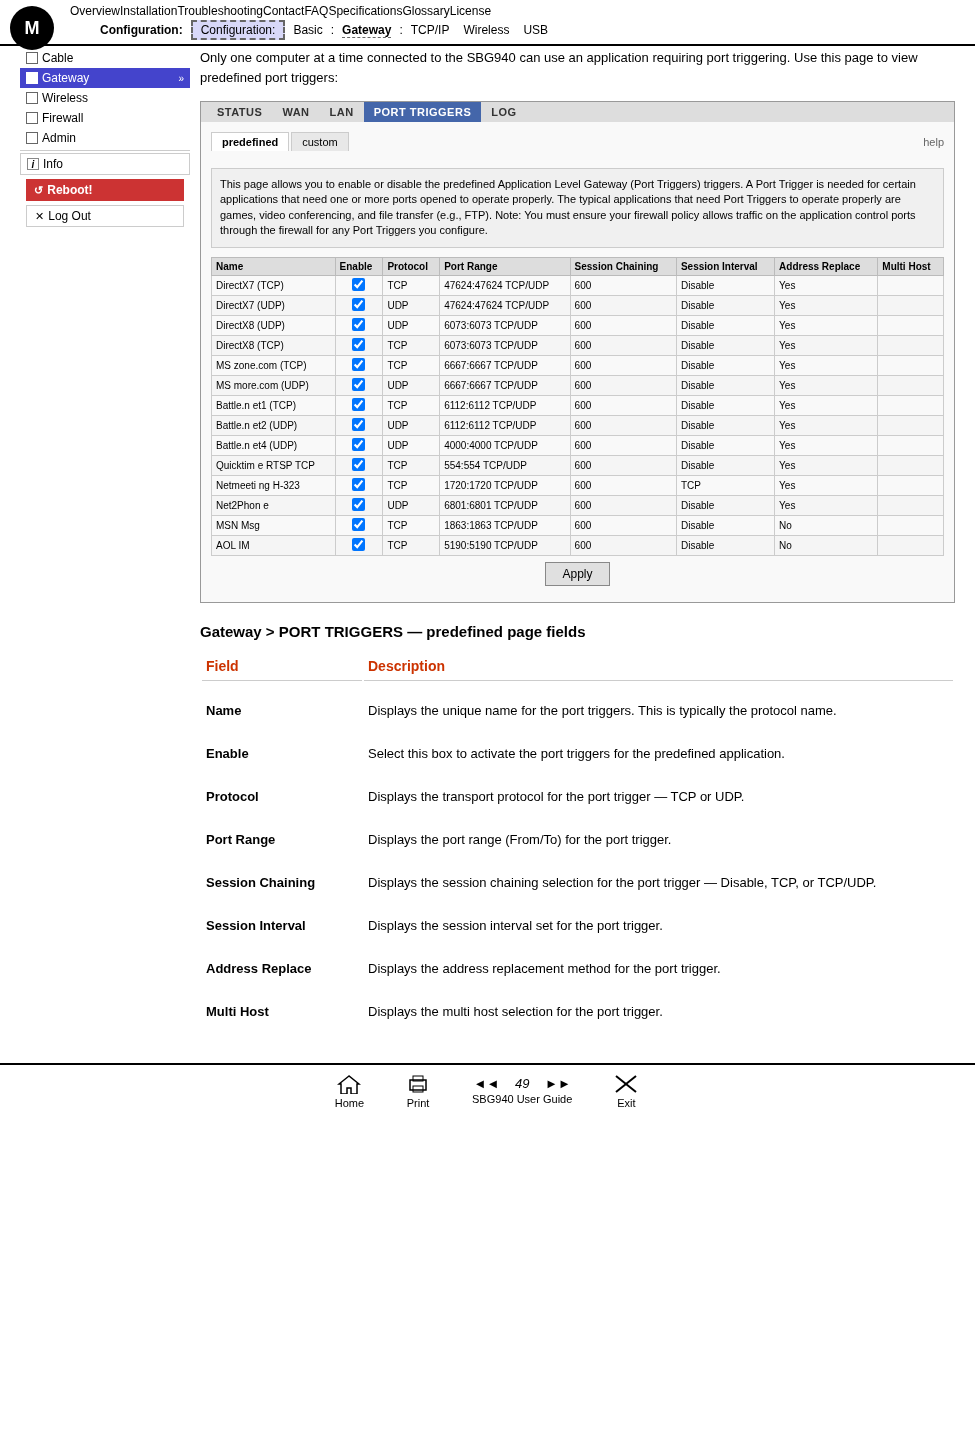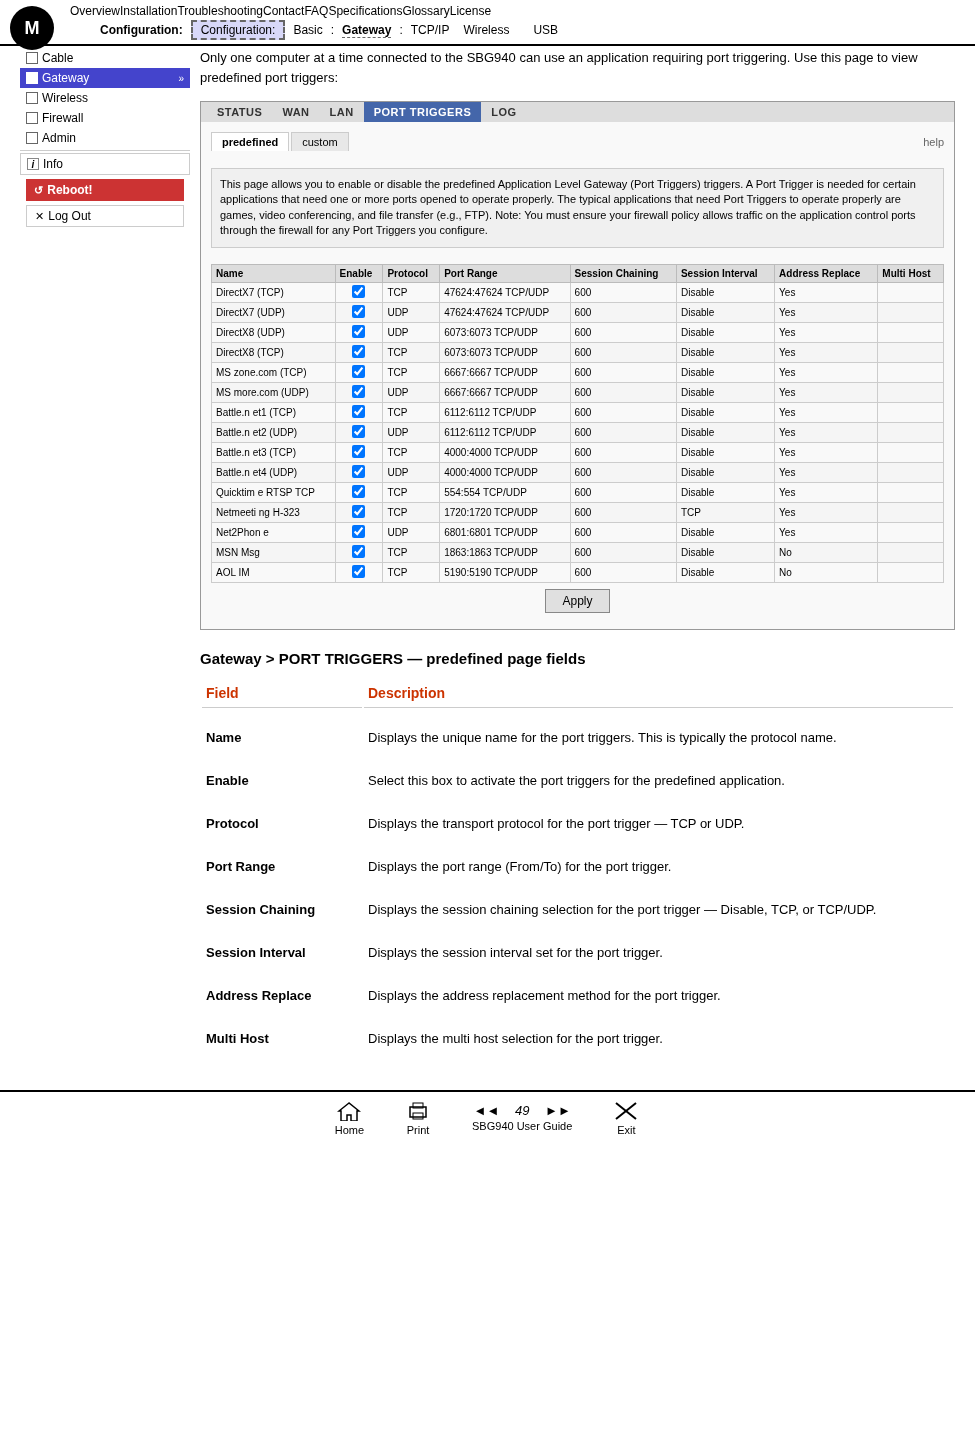--- a/index.html
+++ b/index.html
@@ -157,21 +157,21 @@
       display: flex;
       gap: 10px;
     }
     
     .info-box {
       background: #f0f0f0;
       border: 1px solid #ccc;
       padding: 8px;
       font-size: 11px;
       line-height: 1.4;
-      margin-bottom: 16px;
+      margin-bottom: 9px;
     }
     
     .triggers-table-wrap {
       flex: 1;
     }
     .predefined-custom-tabs {
       display: flex;
       border-bottom: 1px solid #ccc;
       margin-bottom: 6px;
     }
@@ -303,21 +303,21 @@
     </div>
     <div class="nav-row2">
       <span style="font-weight: bold;">Configuration:</span>
       <span style="border: 2px dashed #666; padding: 1px 8px; background: #d8d8f8;">Configuration:</span>
       <a class="nav-link">Basic</a>
       <span>:</span>
       <a class="nav-link" style="font-weight: bold; border-bottom: 1px dashed #666;">Gateway</a>
       <span>:</span>
       <a class="nav-link">TCP/IP</a>
       <a class="nav-link" style="margin-left: 6px;">Wireless</a>
-      <a class="nav-link" style="margin-left: 16px;">USB</a>
+      <a class="nav-link" style="margin-left: 6px;">USB</a>
     </div>
   </div>
 </div>
 
 <div id="main-content">
 
   <div id="sidebar">
 
     <div class="sidebar-item">
       <span class="sb-icon"></span>
@@ -495,32 +495,20 @@
         <input type="checkbox" checked="" style="">
       </td>
       <td>UDP</td>
       <td>6112:6112 TCP/UDP</td>
       <td>600</td>
       <td>Disable</td>
       <td>Yes</td>
       <td></td>
     </tr>
                 <tr>
-      <td>Battle.n et3 (TCP)</td>
-      <td style="text-align:center;">
-        <input type="checkbox" checked="" style="">
-      </td>
-      <td>TCP</td>
-      <td>4000:4000 TCP/UDP</td>
-      <td>600</td>
-      <td>Disable</td>
-      <td>Yes</td>
-      <td></td>
-    </tr>
-                <tr>
       <td>Battle.n et4 (UDP)</td>
       <td style="text-align:center;">
         <input type="checkbox" checked="" style="">
       </td>
       <td>UDP</td>
       <td>4000:4000 TCP/UDP</td>
       <td>600</td>
       <td>Disable</td>
       <td>Yes</td>
       <td></td>

